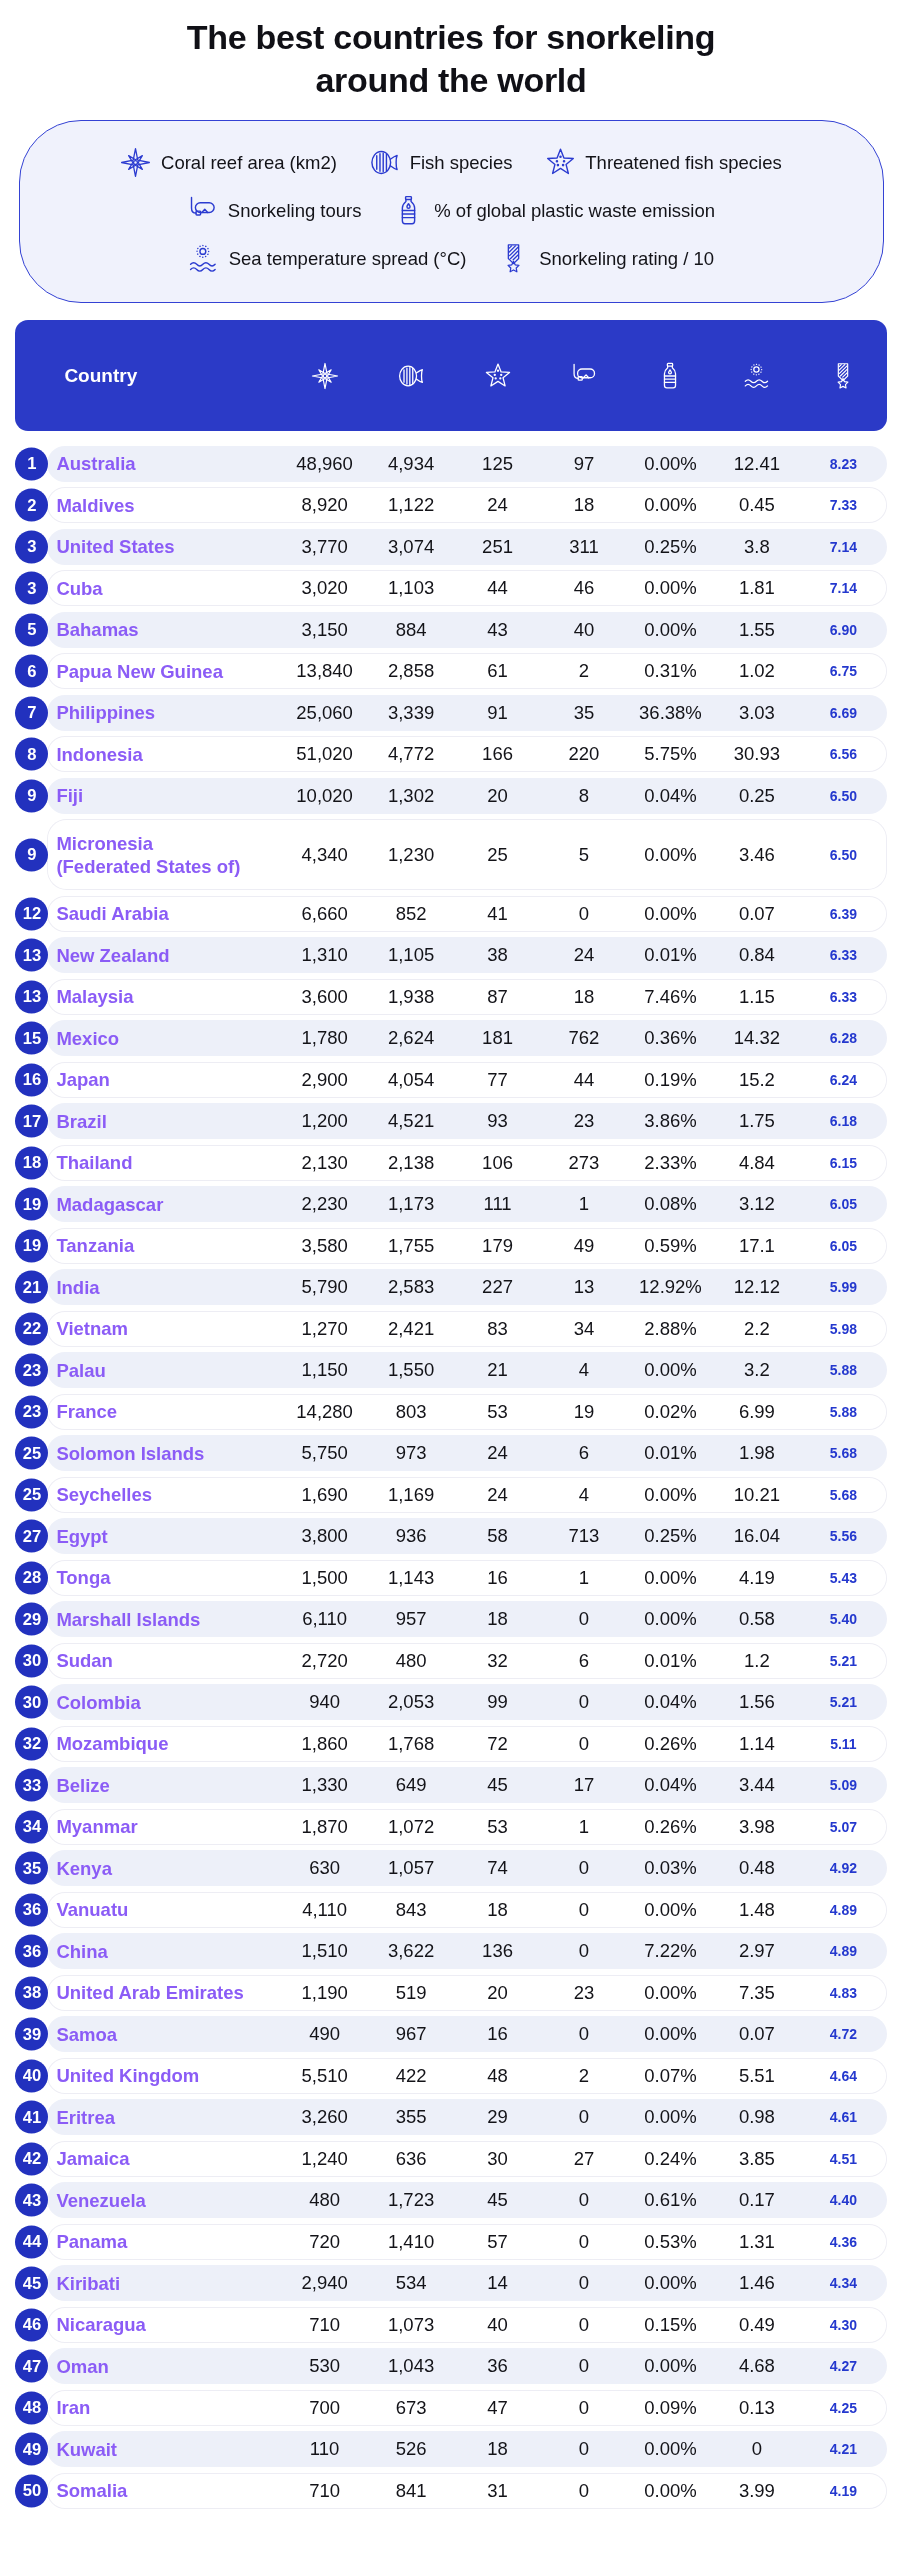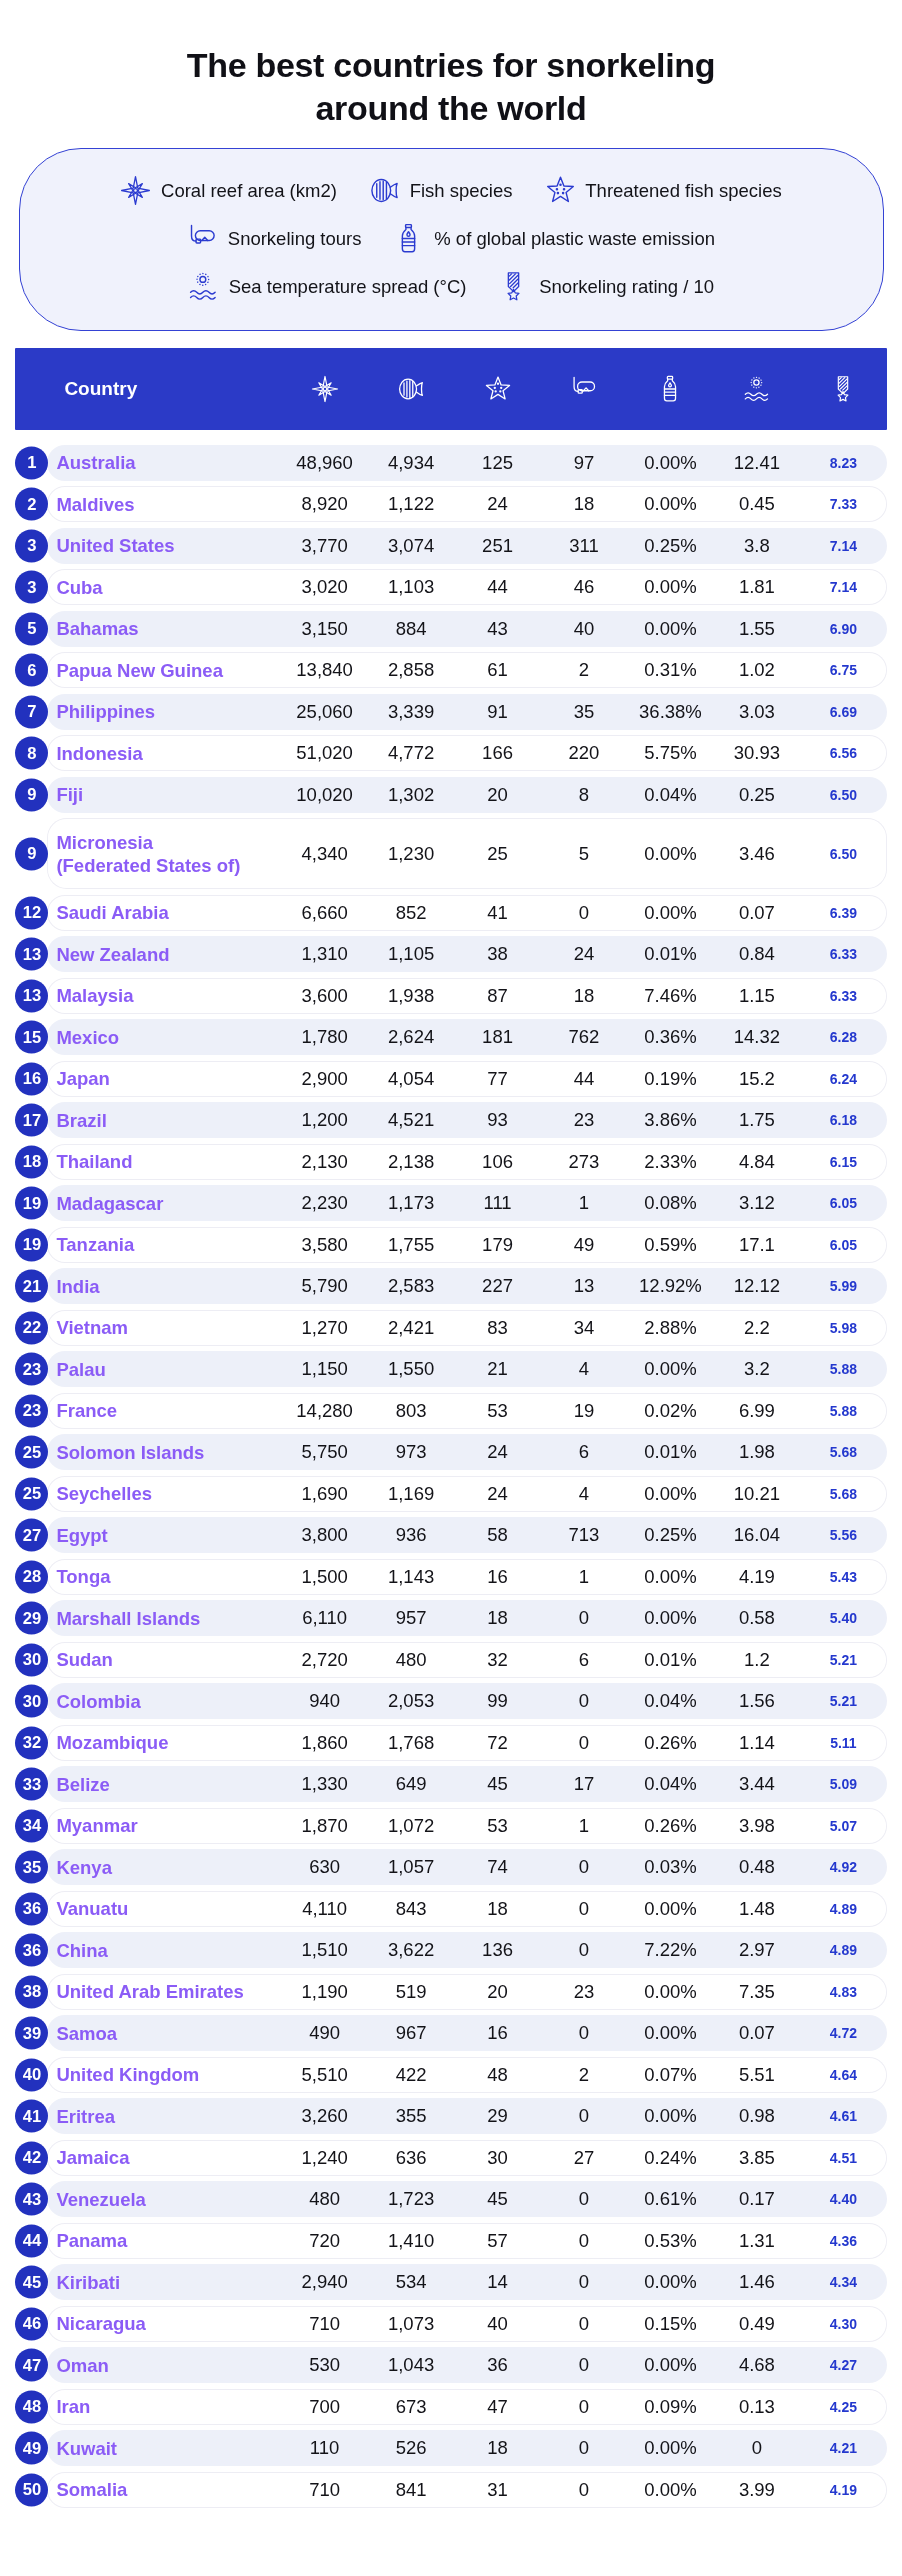--- a/index.html
+++ b/index.html
@@ -3,39 +3,39 @@
 <meta charset="utf-8">
 <style>
   html,body { margin:0; padding:0; }
   body {
     width:902px; min-height:2576px; background:#ffffff;
     font-family:"Liberation Sans", sans-serif; color:#15151b;
   }
   .page { width:902px; padding-bottom:18.5px; }
 
   .title {
-    margin:44px 0 0; text-align:center; font-size:34px; font-weight:700;
+    margin:16px 0 0; text-align:center; font-size:34px; font-weight:700;
     line-height:1.26; letter-spacing:-0.3px; color:#101016;
   }
   .title span { display:block; }
 
   .legend {
     margin:18.5px 18.5px 0; border:1.8px solid var(--legend-border); background:var(--legend-bg);
     border-radius:62px; padding:26px 24.6px 28px;
     display:flex; flex-direction:column; gap:17px;
   }
   .legend-row { display:flex; justify-content:center; align-items:flex-end; gap:32px; }
   .legend-item { display:flex; align-items:center; gap:9.8px; }
   .legend-item .licon { width:31px; height:31px; color:var(--icon-blue); flex:0 0 auto; }
   .legend-item .licon svg { width:100%; height:100%; display:block; }
   .legend-label { font-size:18.5px; font-weight:500; color:#131318; }
 
   .table { margin:17px 15.4px 0; }
   .thead {
-    background:var(--header-bg); border-radius:1px; height:82px;
+    background:var(--header-bg); border-radius:13px; height:111px;
     display:flex; align-items:center;
   }
   .grid {
     display:grid; grid-template-columns:234px repeat(7, 1fr);
     align-items:center; width:100%;
   }
   .thead .grid { width:calc(100% - 32px); margin-left:32px; }
   .country-h { color:#ffffff; font-size:19px; font-weight:700; padding-left:17px; }
   .col-icon { display:flex; justify-content:center; color:#ffffff; }
   .col-icon svg { width:28px; height:28px; display:block; }

